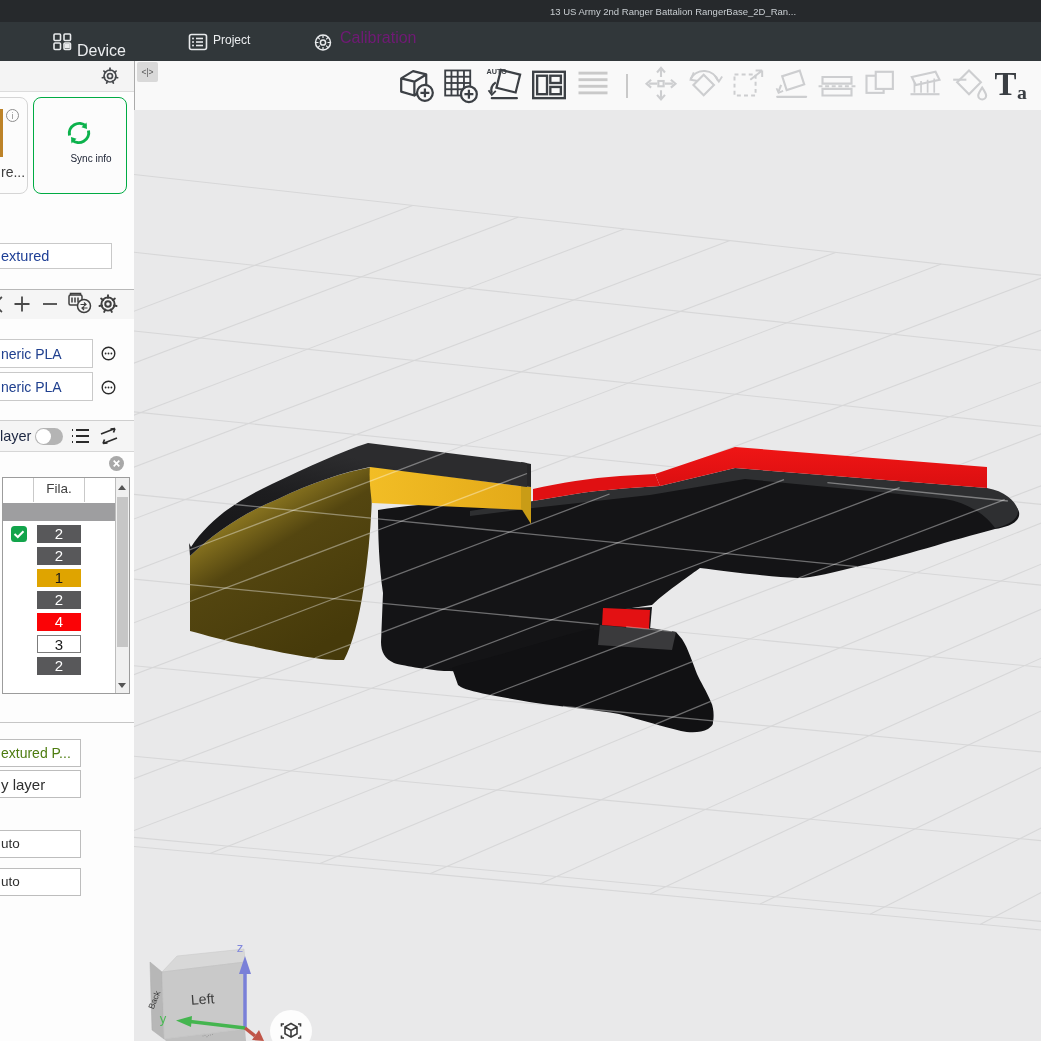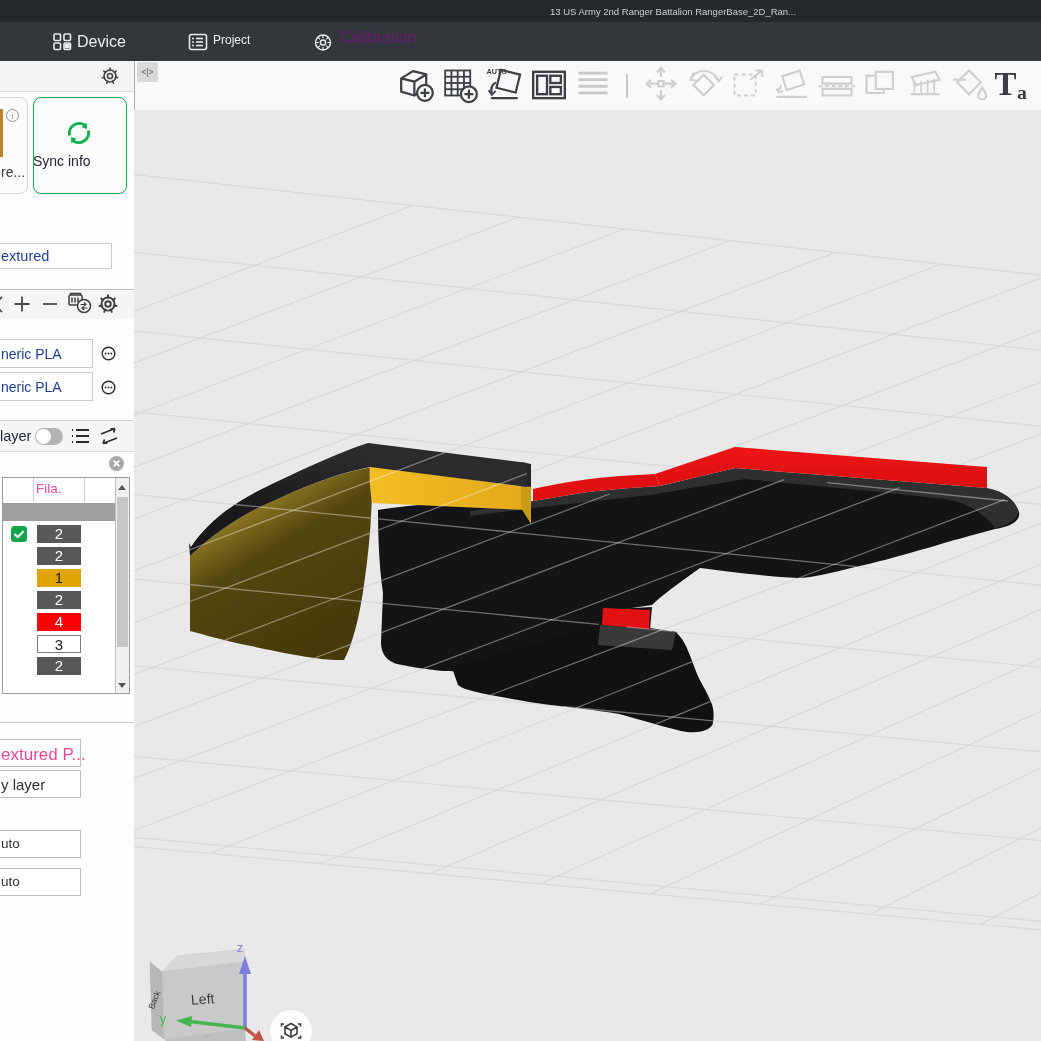--- a/index.html
+++ b/index.html
@@ -10,21 +10,21 @@
 
 <svg class="abs" style="left:52px;top:32px" width="22" height="20" viewBox="0 0 22 20">
     <g stroke="#e8eaec" fill="none" stroke-width="1.6">
       <rect x="2" y="2" width="6.5" height="6.5" rx="1"></rect>
       <rect x="12" y="2" width="6.5" height="6.5" rx="1"></rect>
       <rect x="2" y="11" width="6.5" height="6.5" rx="1"></rect>
       <rect x="12" y="11" width="6.5" height="6.5" rx="1"></rect>
       <rect x="13.5" y="12.5" width="3.5" height="3" fill="#e8eaec"></rect>
     </g>
   </svg>
-<div class="abs" style="left:77px;top:33px;color:#eceef0;font-size:16px">Device</div>
+<div class="abs" style="left:77px;top:42px;color:#eceef0;font-size:16px">Device</div>
 <svg class="abs" style="left:188px;top:33px" width="20" height="18" viewBox="0 0 20 18">
     <g stroke="#e8eaec" fill="none" stroke-width="1.6">
       <rect x="1.5" y="1.5" width="17" height="15" rx="2"></rect>
       <line x1="5" y1="5.5" x2="5" y2="5.5" stroke-linecap="round" stroke-width="2"></line>
       <line x1="8" y1="5.5" x2="15" y2="5.5"></line>
       <line x1="5" y1="9" x2="5" y2="9" stroke-linecap="round" stroke-width="2"></line>
       <line x1="8" y1="9" x2="15" y2="9"></line>
       <line x1="5" y1="12.5" x2="5" y2="12.5" stroke-linecap="round" stroke-width="2"></line>
       <line x1="8" y1="12.5" x2="15" y2="12.5"></line>
     </g>
@@ -61,21 +61,21 @@
 <div class="abs" style="left:1px;top:164px;color:#3d3d3d;font-size:14px">re...</div>
 <div class="abs" style="left:33px;top:97px;width:94px;height:97px;border:1.5px solid #00ab43;border-radius:8px;background:#fcfcfc"></div>
 <svg class="abs" style="left:64px;top:118px" width="30" height="30" viewBox="0 0 30 30">
     <g fill="none" stroke="#0cb24c" stroke-width="3">
 <path d="M5.5,17.5 A10,10 0 0 1 22,8"></path>
       <polygon points="22.5,4.5 23,11 17.5,9.2" fill="#0cb24c" stroke="none"></polygon>
 <path d="M24.5,12.5 A10,10 0 0 1 8,22"></path>
       <polygon points="7.5,25.5 7,19 12.5,20.8" fill="#0cb24c" stroke="none"></polygon>
     </g>
   </svg>
-<div class="abs" style="left:33px;top:153px;width:116px;color:#202637;font-size:14px">Sync info</div>
+<div class="abs" style="left:33px;top:153px;width:116px;text-align:center;color:#202637;font-size:10px">Sync info</div>
 
 <div class="abs" style="left:-15px;top:243px;width:127px;height:26px;border:1px solid #c9c9c9;background:#fff"></div>
 <div class="abs" style="left:1px;top:248px;color:#1e3f96;font-size:14.5px">extured</div>
 <div class="abs" style="left:0;top:289px;width:134px;height:1px;background:#b8b8b8"></div>
 <div class="abs" style="left:0;top:290px;width:134px;height:29px;background:#f5f5f5"></div>
 <svg class="abs" style="left:0;top:290px" width="134" height="29" viewBox="0 0 134 29">
 <g stroke="#4a4a4a" stroke-width="1.8" fill="none">
 <path d="M2,7 a9,9 0 0 0 0,15"></path>
 <path d="M22,6.5 v15 M14.5,14 h15"></path>
 <path d="M43,14 h14"></path>
@@ -133,41 +133,41 @@
   </svg>
 <div class="abs" style="left:0;top:451px;width:134px;height:1px;background:#d6d6d6"></div>
 <div class="abs" style="left:109px;top:456px;width:15px;height:15px;background:#a8a8a8;border-radius:50%"></div>
 <svg class="abs" style="left:109px;top:456px" width="15" height="15" viewBox="0 0 15 15">
     <path d="M4.7,4.7 L10.3,10.3 M10.3,4.7 L4.7,10.3" stroke="#fff" stroke-width="1.7"></path>
   </svg>
 
 <div class="abs" style="left:2px;top:477px;width:128px;height:217px;border:1px solid #9c9c9c;background:#fff"></div>
 <div class="abs" style="left:33px;top:478px;width:1px;height:24px;background:#c9c9c9"></div>
 <div class="abs" style="left:84px;top:478px;width:1px;height:24px;background:#c9c9c9"></div>
-<div class="abs" style="left:36px;top:481px;width:46px;color:#ec4899;font-size:13.5px">Fila.</div>
+<div class="abs" style="left:36px;top:481px;width:46px;text-align:center;color:#404040;font-size:13.5px">Fila.</div>
 <div class="abs" style="left:115px;top:478px;width:14px;height:215px;background:#f0f0f0;border-left:1px solid #bdbdbd"></div>
 <div class="abs" style="left:116.5px;top:497px;width:11px;height:150px;background:#c6c6c6"></div>
 <div class="abs" style="left:118px;top:485px;width:0;height:0;border-left:4px solid transparent;border-right:4px solid transparent;border-bottom:5px solid #555"></div>
 <div class="abs" style="left:118px;top:683px;width:0;height:0;border-left:4px solid transparent;border-right:4px solid transparent;border-top:5px solid #555"></div>
 <div class="abs" style="left:3px;top:503px;width:112px;height:18px;background:#9e9ea0"></div>
 <div class="abs" style="left:37px;top:525px;width:44px;height:18px;background:#58585a;color:#fff;font-size:15px;text-align:center;line-height:17px">2</div>
 <div class="abs" style="left:11px;top:526px;width:16px;height:16px;background:#12a44b;border-radius:3.5px"></div>
 <svg class="abs" style="left:11px;top:526px" width="16" height="16" viewBox="0 0 16 16">
     <path d="M3.5,8 L6.8,11 L12.5,5.2" fill="none" stroke="#fff" stroke-width="2"></path>
   </svg>
 <div class="abs" style="left:37px;top:547px;width:44px;height:18px;background:#58585a;color:#fff;font-size:15px;text-align:center;line-height:17px">2</div>
 <div class="abs" style="left:37px;top:569px;width:44px;height:18px;background:#dfa400;color:#1a1a1a;font-size:15px;text-align:center;line-height:17px">1</div>
 <div class="abs" style="left:37px;top:591px;width:44px;height:18px;background:#58585a;color:#fff;font-size:15px;text-align:center;line-height:17px">2</div>
 <div class="abs" style="left:37px;top:613px;width:44px;height:18px;background:#fb0306;color:#fff;font-size:15px;text-align:center;line-height:17px">4</div>
 <div class="abs" style="left:37px;top:635px;width:44px;height:18px;background:#ffffff;border:1.5px solid #7c7c7c;color:#1a1a1a;font-size:15px;text-align:center;line-height:17px">3</div>
 <div class="abs" style="left:37px;top:657px;width:44px;height:18px;background:#58585a;color:#fff;font-size:15px;text-align:center;line-height:17px">2</div>
 
 <div class="abs" style="left:0;top:722px;width:134px;height:1px;background:#c6c6c6"></div>
 <div class="abs" style="left:-30px;top:739px;width:111px;height:28px;border:1px solid #bdbdbd;background:#fff"></div>
-<div class="abs" style="left:1px;top:745px;color:#ec4899;font-size:17px">extured P...</div>
+<div class="abs" style="left:1px;top:745px;color:#4d7c0f;font-size:14px">extured P...</div>
 <div class="abs" style="left:-30px;top:770px;width:111px;height:28px;border:1px solid #bdbdbd;background:#fff"></div>
 <div class="abs" style="left:1px;top:776px;color:#2f2f2f;font-size:15px">y layer</div>
 <div class="abs" style="left:-30px;top:830px;width:111px;height:28px;border:1px solid #bdbdbd;background:#fff"></div>
 <div class="abs" style="left:1px;top:836px;color:#2f2f2f;font-size:13.5px">uto</div>
 <div class="abs" style="left:-30px;top:868px;width:111px;height:28px;border:1px solid #bdbdbd;background:#fff"></div>
 <div class="abs" style="left:1px;top:874px;color:#2f2f2f;font-size:13.5px">uto</div>
 <div class="abs" style="left:134px;top:61px;width:1px;height:980px;background:#ababab"></div>
 
 <div class="abs" style="left:135px;top:61px;width:906px;height:49px;background:#f9f9f9"></div>
 <div class="abs" style="left:137px;top:62px;width:21px;height:20px;background:#d9d9d9;border-radius:2px;color:#555;font-size:8.5px;text-align:center;line-height:20px">&lt;|&gt;</div>

